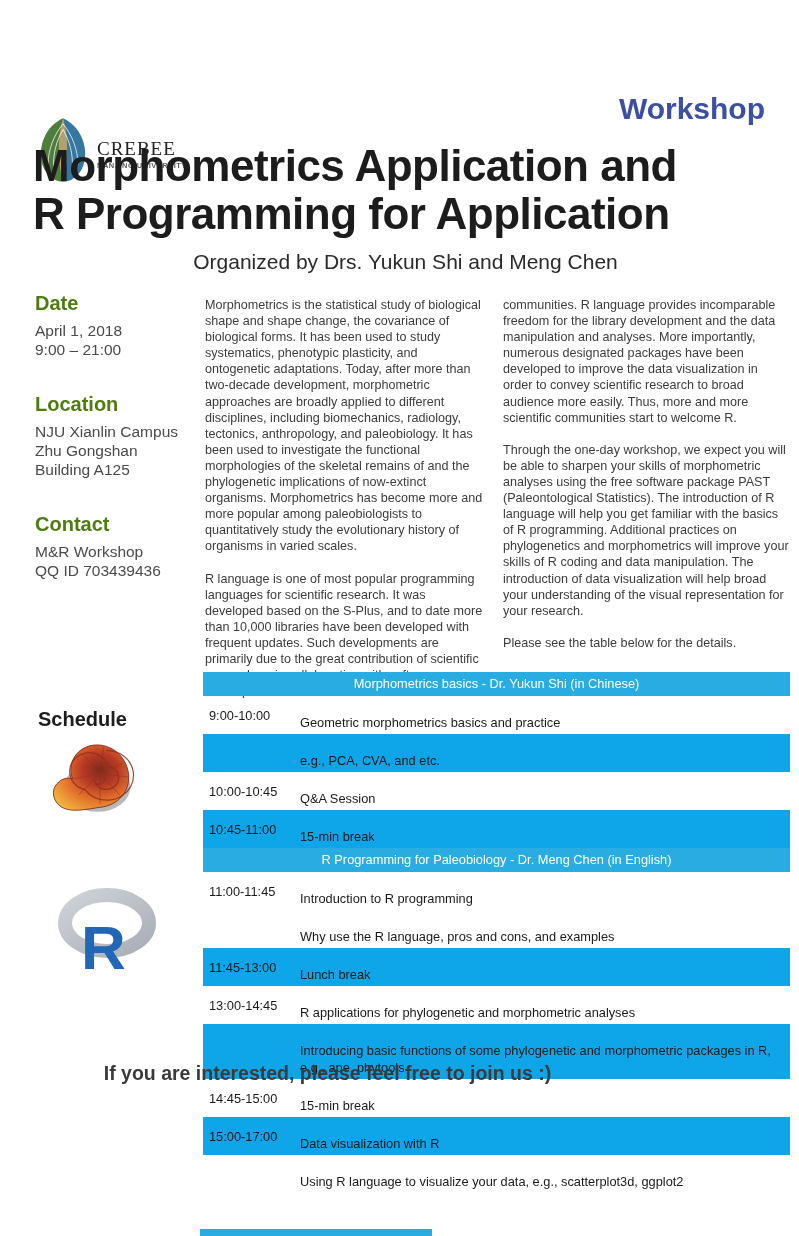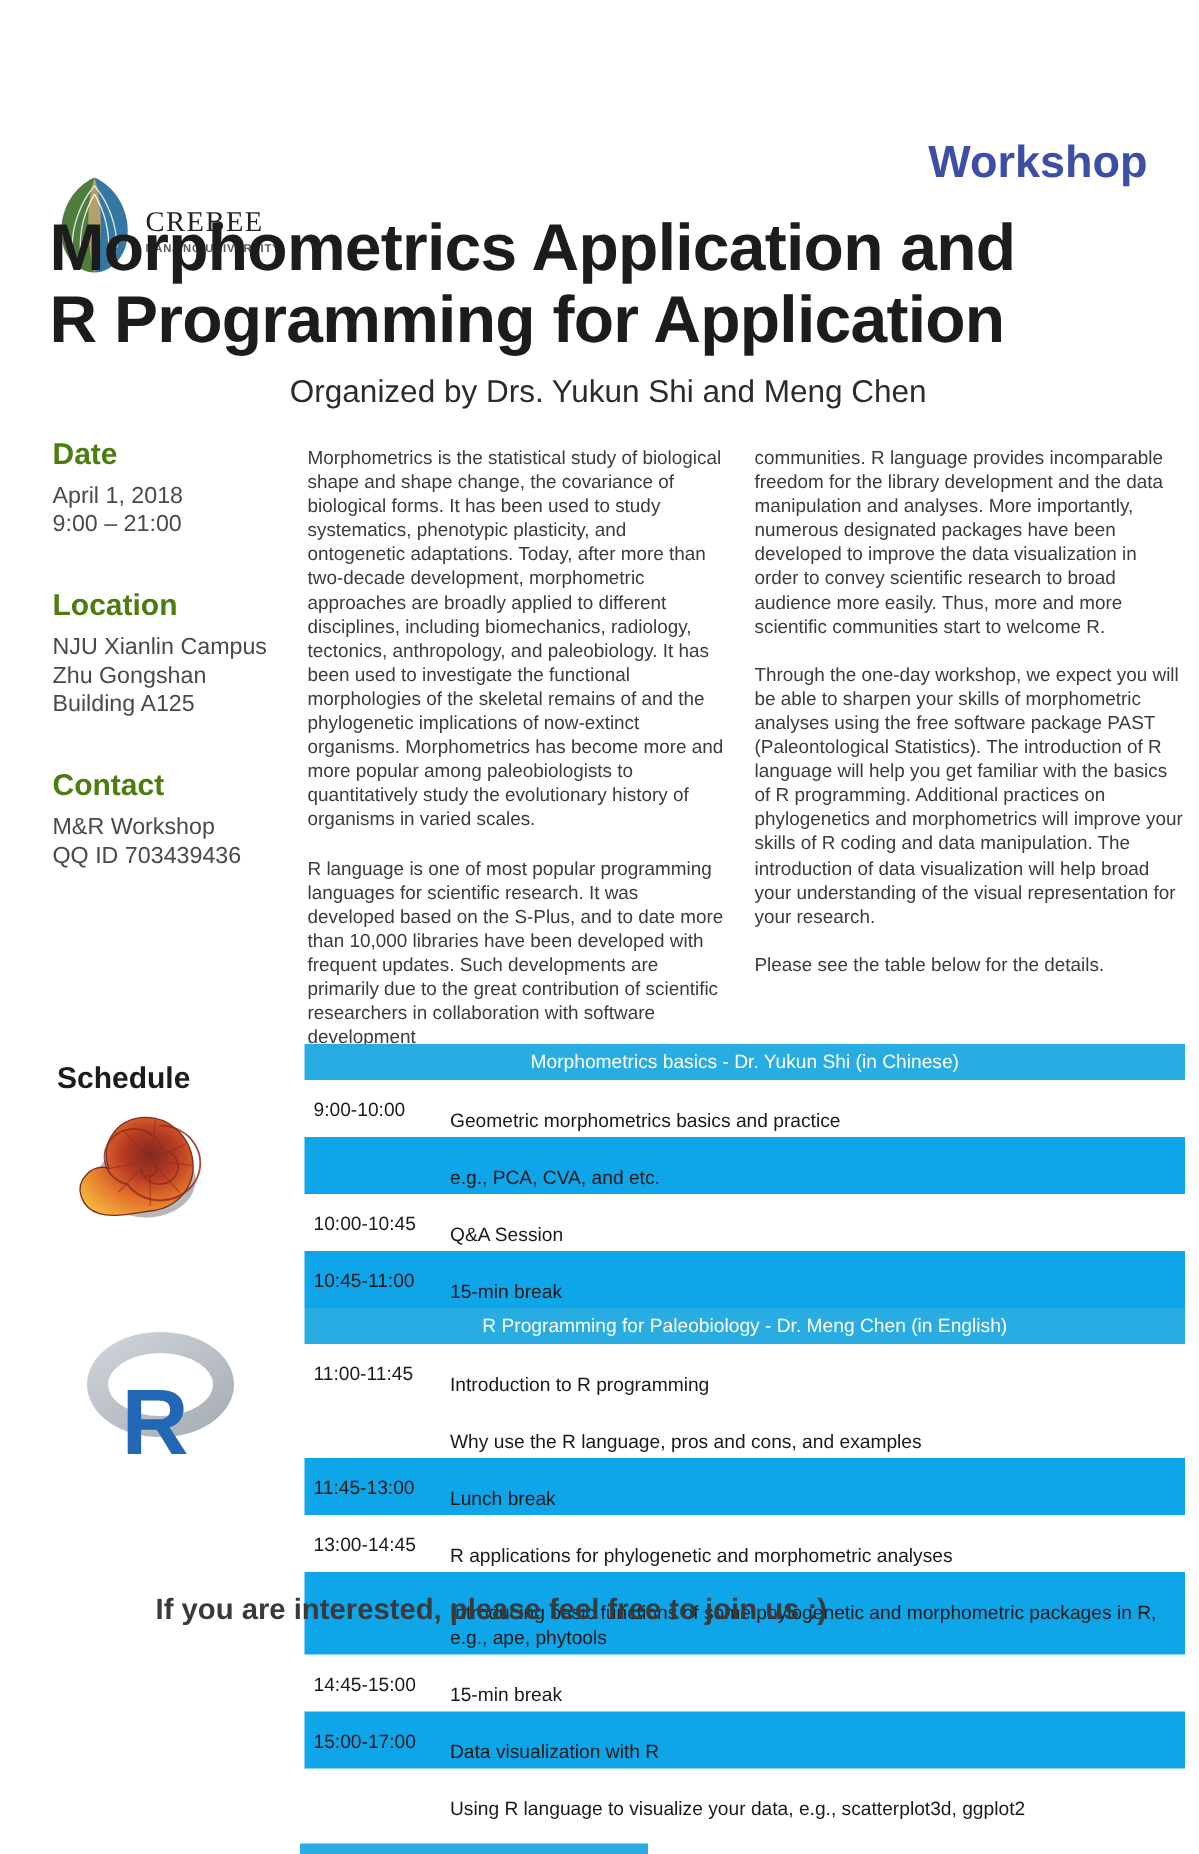--- a/index.html
+++ b/index.html
@@ -31,21 +31,21 @@
   .col1 { left:205px; width:280px; }
   .col2 { left:503px; width:286px; }
   .col p { margin-bottom:16px; }
   .col p:last-child { margin-bottom:0; }
 
   
   .nautilus { position:absolute; left:48px; top:738px; width:90px; height:80px; }
   .r-logo { position:absolute; left:55px; top:885px; width:110px; height:96px; }
 
   
-  .sched { position:absolute; left:203px; top:696px; width:587px; font-size:12.8px; color:#1a1a1a; }
+  .sched { position:absolute; left:203px; top:672px; width:587px; font-size:12.8px; color:#1a1a1a; }
   .sec-header { height:24px; line-height:24px; background:#29ace2; color:#ffffff; text-align:center; font-weight:500; font-size:12.8px; }
   .row { display:flex; min-height:23px; align-items:center; }
   .row.shade { background:#0ea5e9; }
   .row .time { width:97px; padding-left:6px; flex:none; }
   .row .desc { flex:1; padding-right:6px; line-height:17px; padding-top:18px; padding-bottom:3px; }
 
   
   .closing { position:absolute; left:0; top:1062px; width:655px; text-align:center; font-size:19.5px; font-weight:bold; color:#3a3a3a; }
   .bottom-strip { position:absolute; left:200px; top:1229px; width:232px; height:7px; background:#29ace2; }
 </style>

